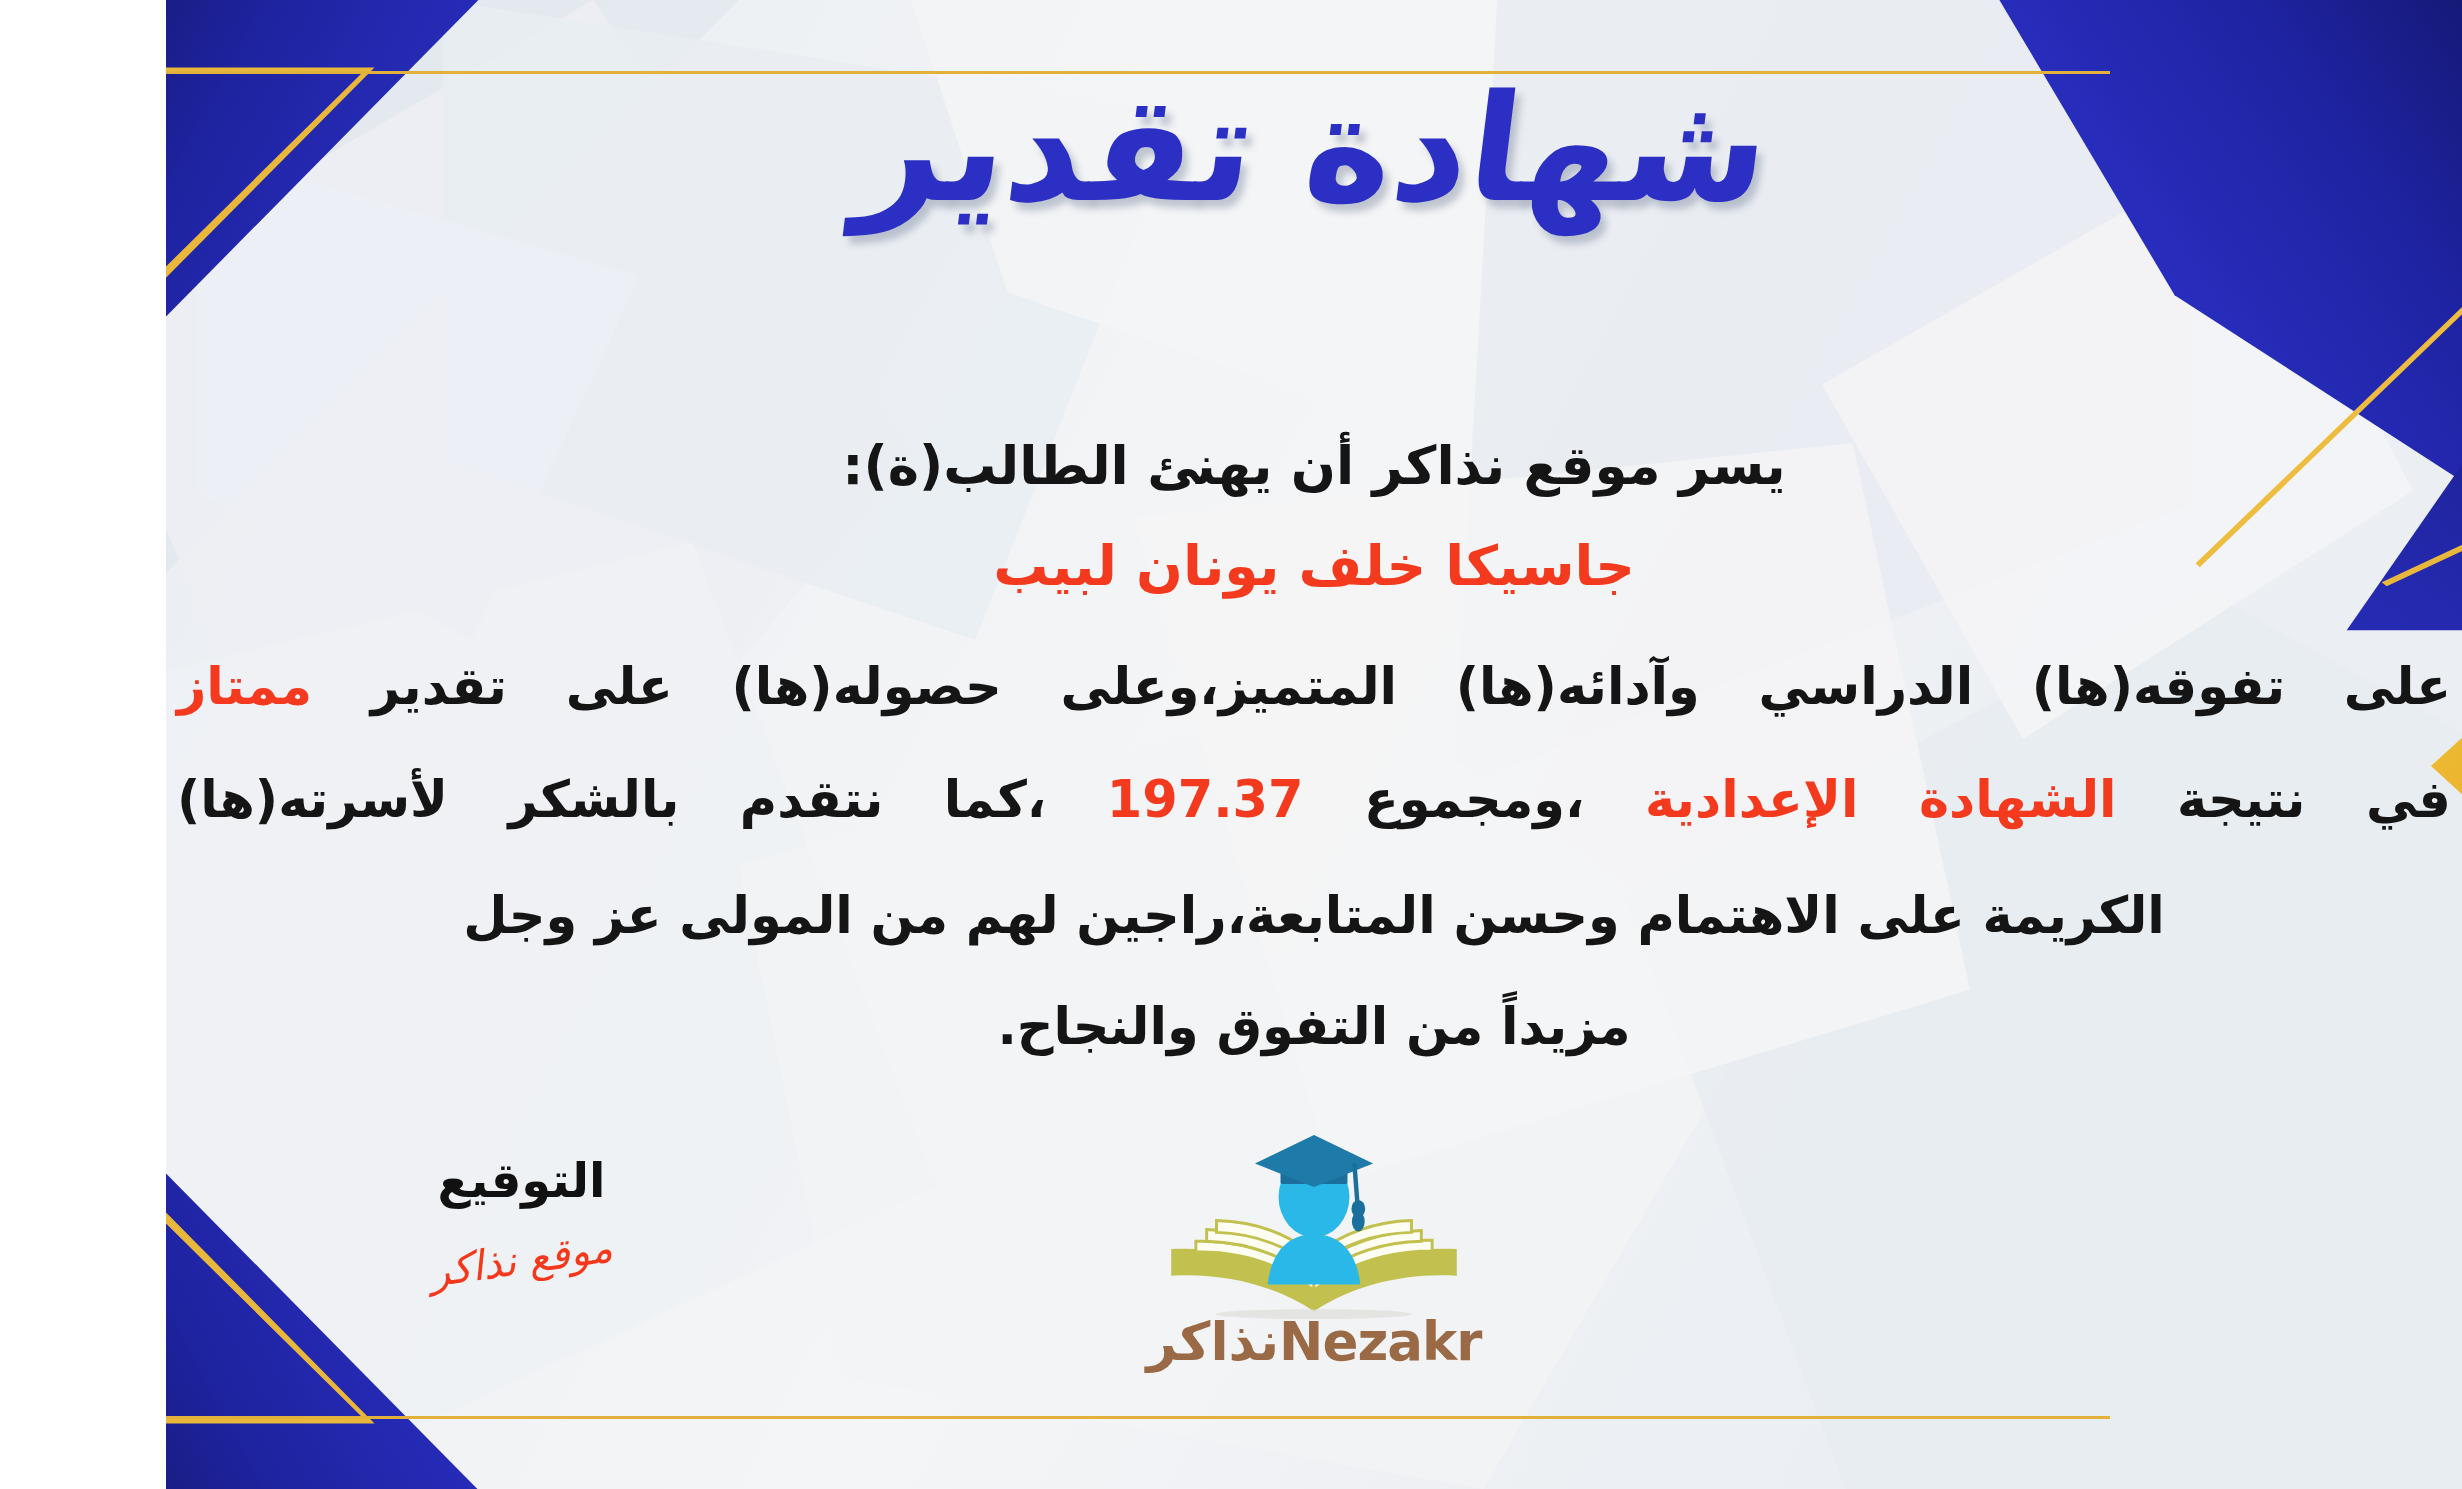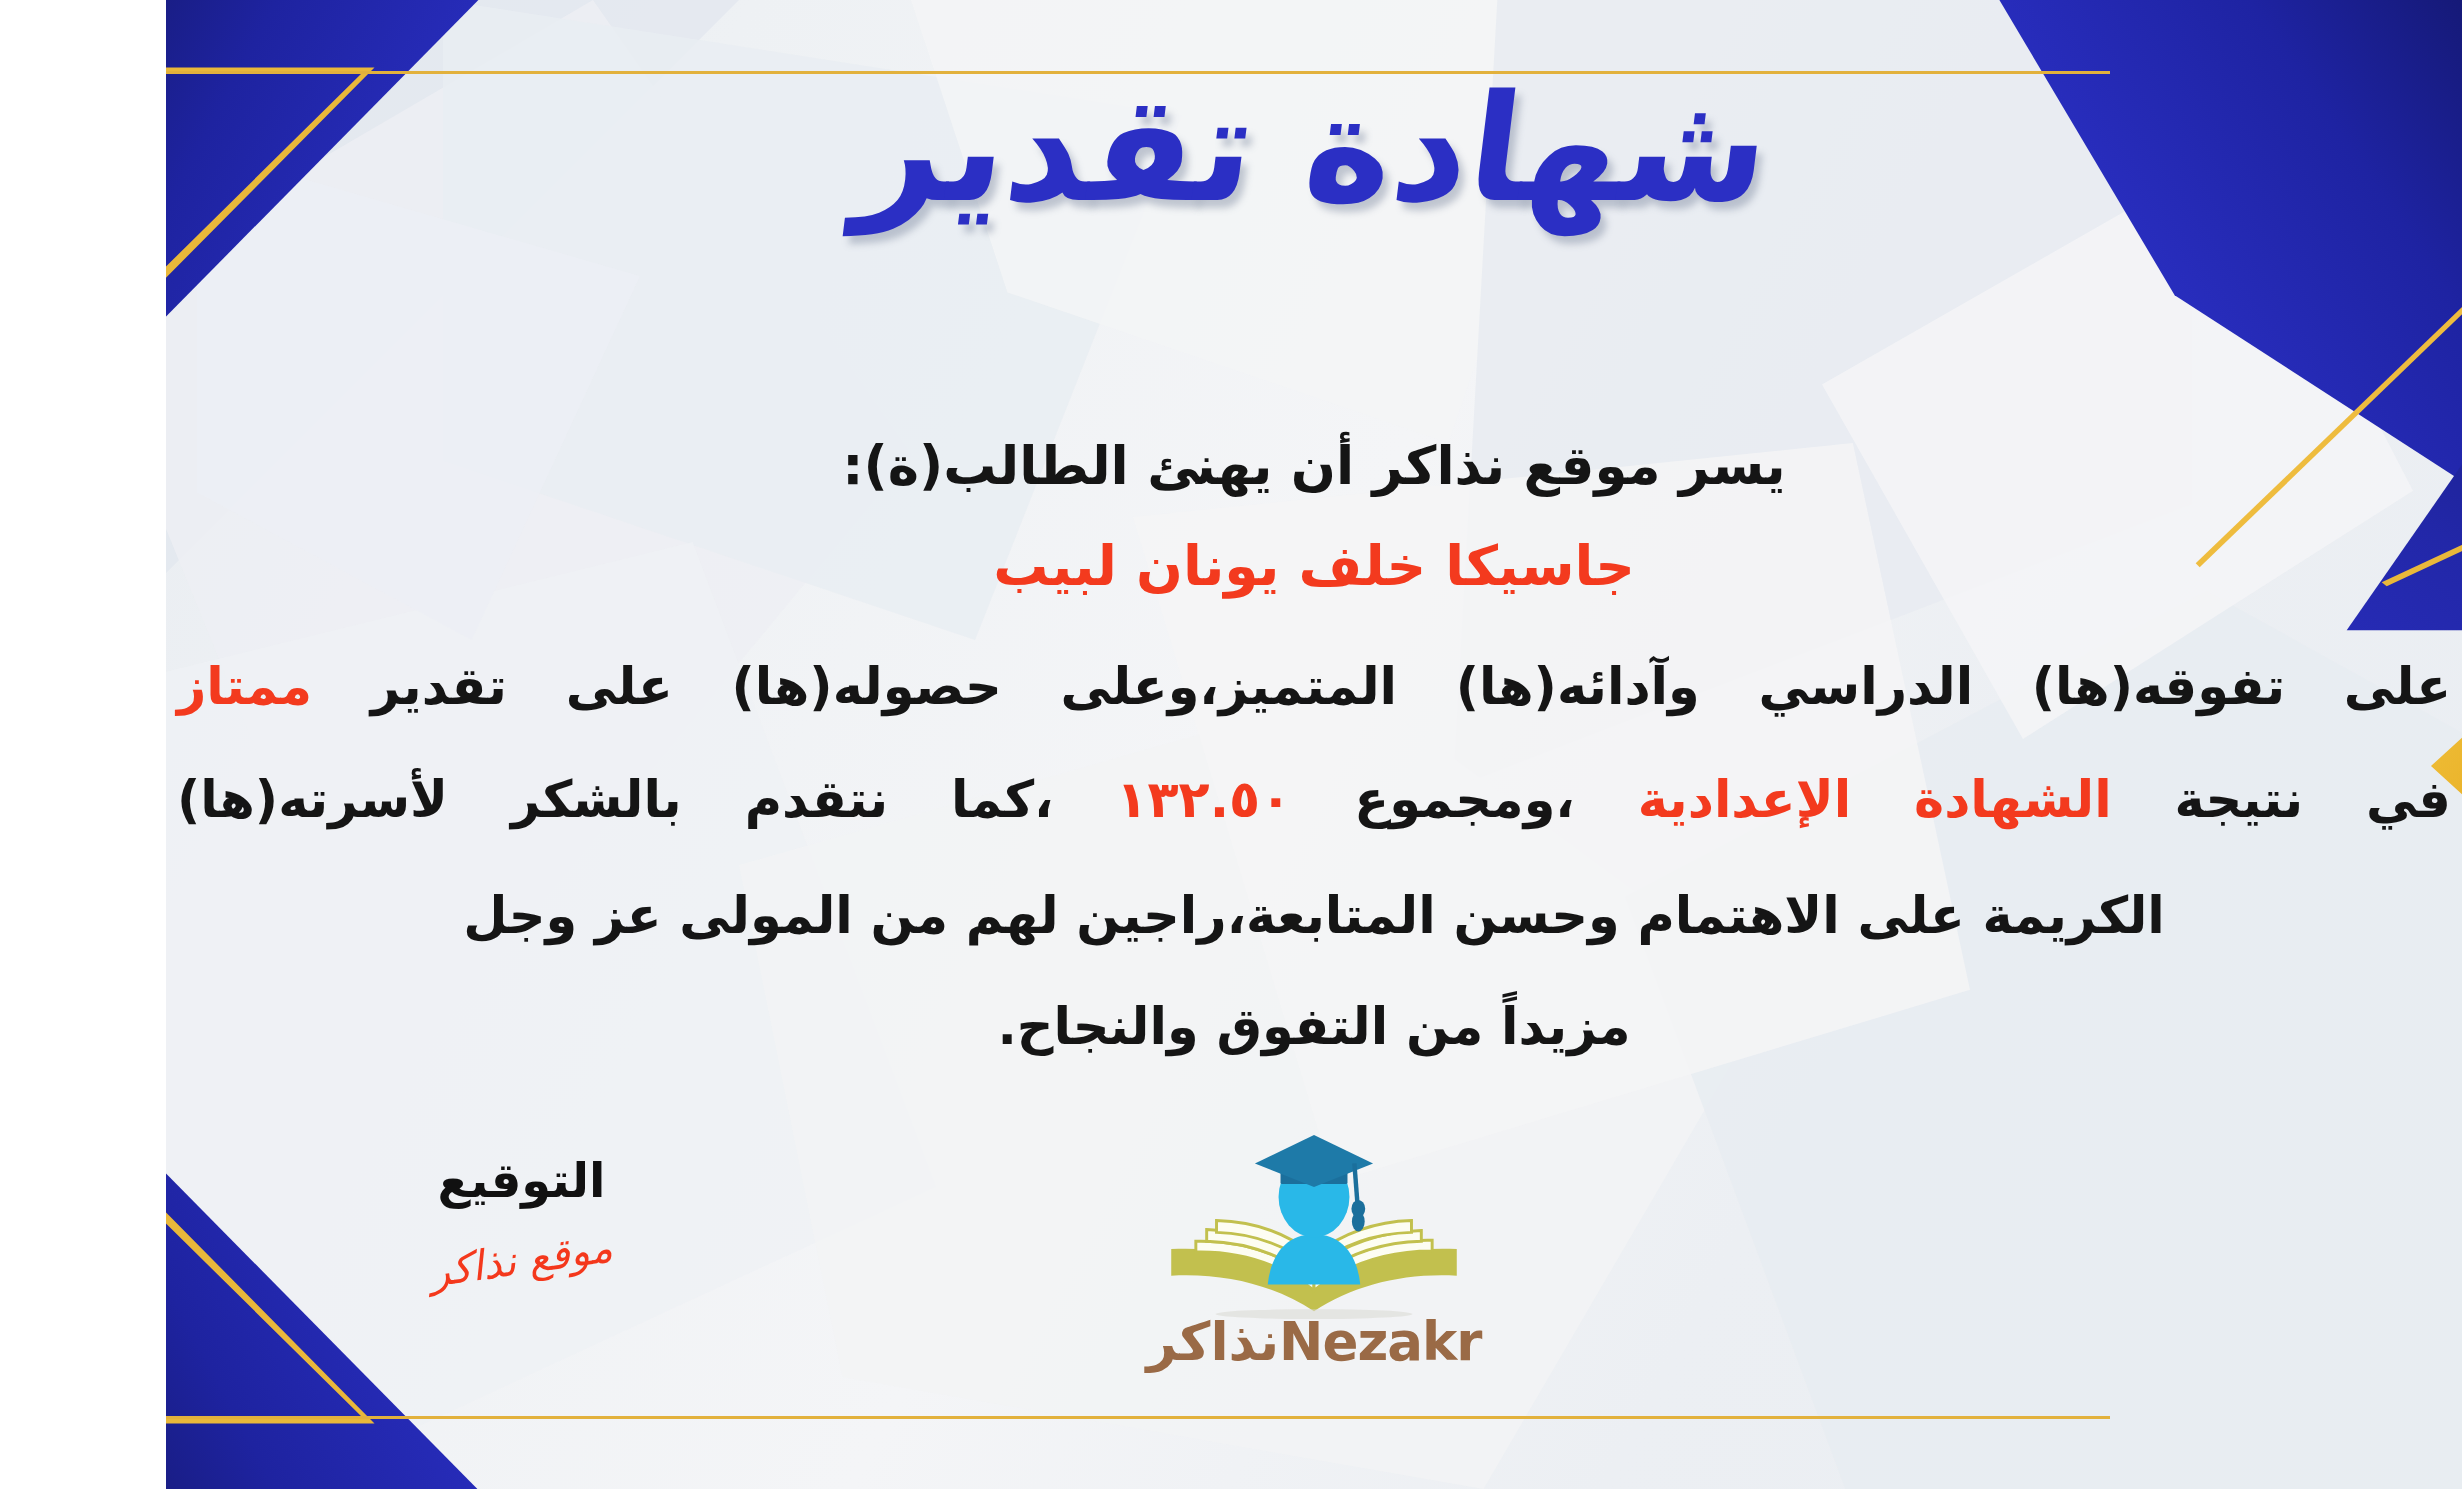--- a/index.html
+++ b/index.html
@@ -233,21 +233,21 @@
 
     <div class="line l-p1">
       <span>على تفوقه(ها) الدراسي وآدائه(ها) المتميز،وعلى حصوله(ها) على تقدير</span>
       <span class="hl">ممتاز</span>
     </div>
 
     <div class="line l-p2">
       <span>في نتيجة</span>
       <span class="hl">الشهادة الإعدادية</span>
       <span>،ومجموع</span>
-      <span class="num">١٣٢.٥٠</span>
+      <span class="num">197.37</span>
       <span>،كما نتقدم بالشكر لأسرته(ها)</span>
     </div>
 
     <div class="line l-p3">الكريمة على الاهتمام وحسن المتابعة،راجين لهم من المولى عز وجل</div>
 
     <div class="line l-p4">مزيداً من التفوق والنجاح.</div>
 
     <div class="sig">
       <div class="sig-label">التوقيع</div>
       <div class="sig-mark">موقع نذاكر</div>

